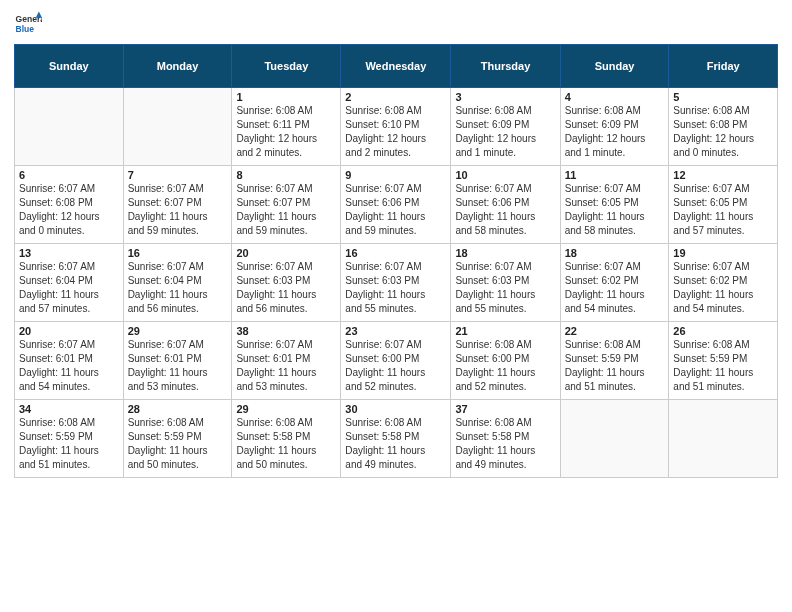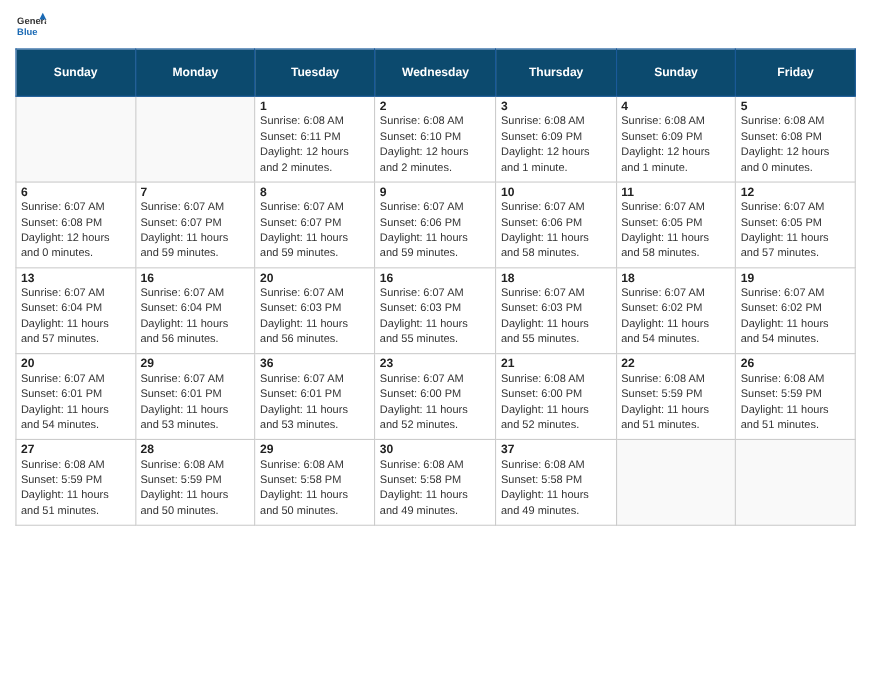--- a/index.html
+++ b/index.html
@@ -278,21 +278,21 @@
 and 54 minutes.</div>
           </td>
           <td>
             <span class="day-num">29</span>
             <div class="day-info" style="white-space: pre-line;">Sunrise: 6:07 AM
 Sunset: 6:01 PM
 Daylight: 11 hours
 and 53 minutes.</div>
           </td>
           <td>
-            <span class="day-num">36</span>
+            <span class="day-num">38</span>
             <div class="day-info" style="white-space: pre-line;">Sunrise: 6:07 AM
 Sunset: 6:01 PM
 Daylight: 11 hours
 and 53 minutes.</div>
           </td>
           <td>
             <span class="day-num">23</span>
             <div class="day-info" style="white-space: pre-line;">Sunrise: 6:07 AM
 Sunset: 6:00 PM
 Daylight: 11 hours
@@ -315,21 +315,21 @@
           <td>
             <span class="day-num">26</span>
             <div class="day-info" style="white-space: pre-line;">Sunrise: 6:08 AM
 Sunset: 5:59 PM
 Daylight: 11 hours
 and 51 minutes.</div>
           </td>
         </tr>
         <tr>
           <td>
-            <span class="day-num">27</span>
+            <span class="day-num">34</span>
             <div class="day-info" style="white-space: pre-line;">Sunrise: 6:08 AM
 Sunset: 5:59 PM
 Daylight: 11 hours
 and 51 minutes.</div>
           </td>
           <td>
             <span class="day-num">28</span>
             <div class="day-info" style="white-space: pre-line;">Sunrise: 6:08 AM
 Sunset: 5:59 PM
 Daylight: 11 hours

